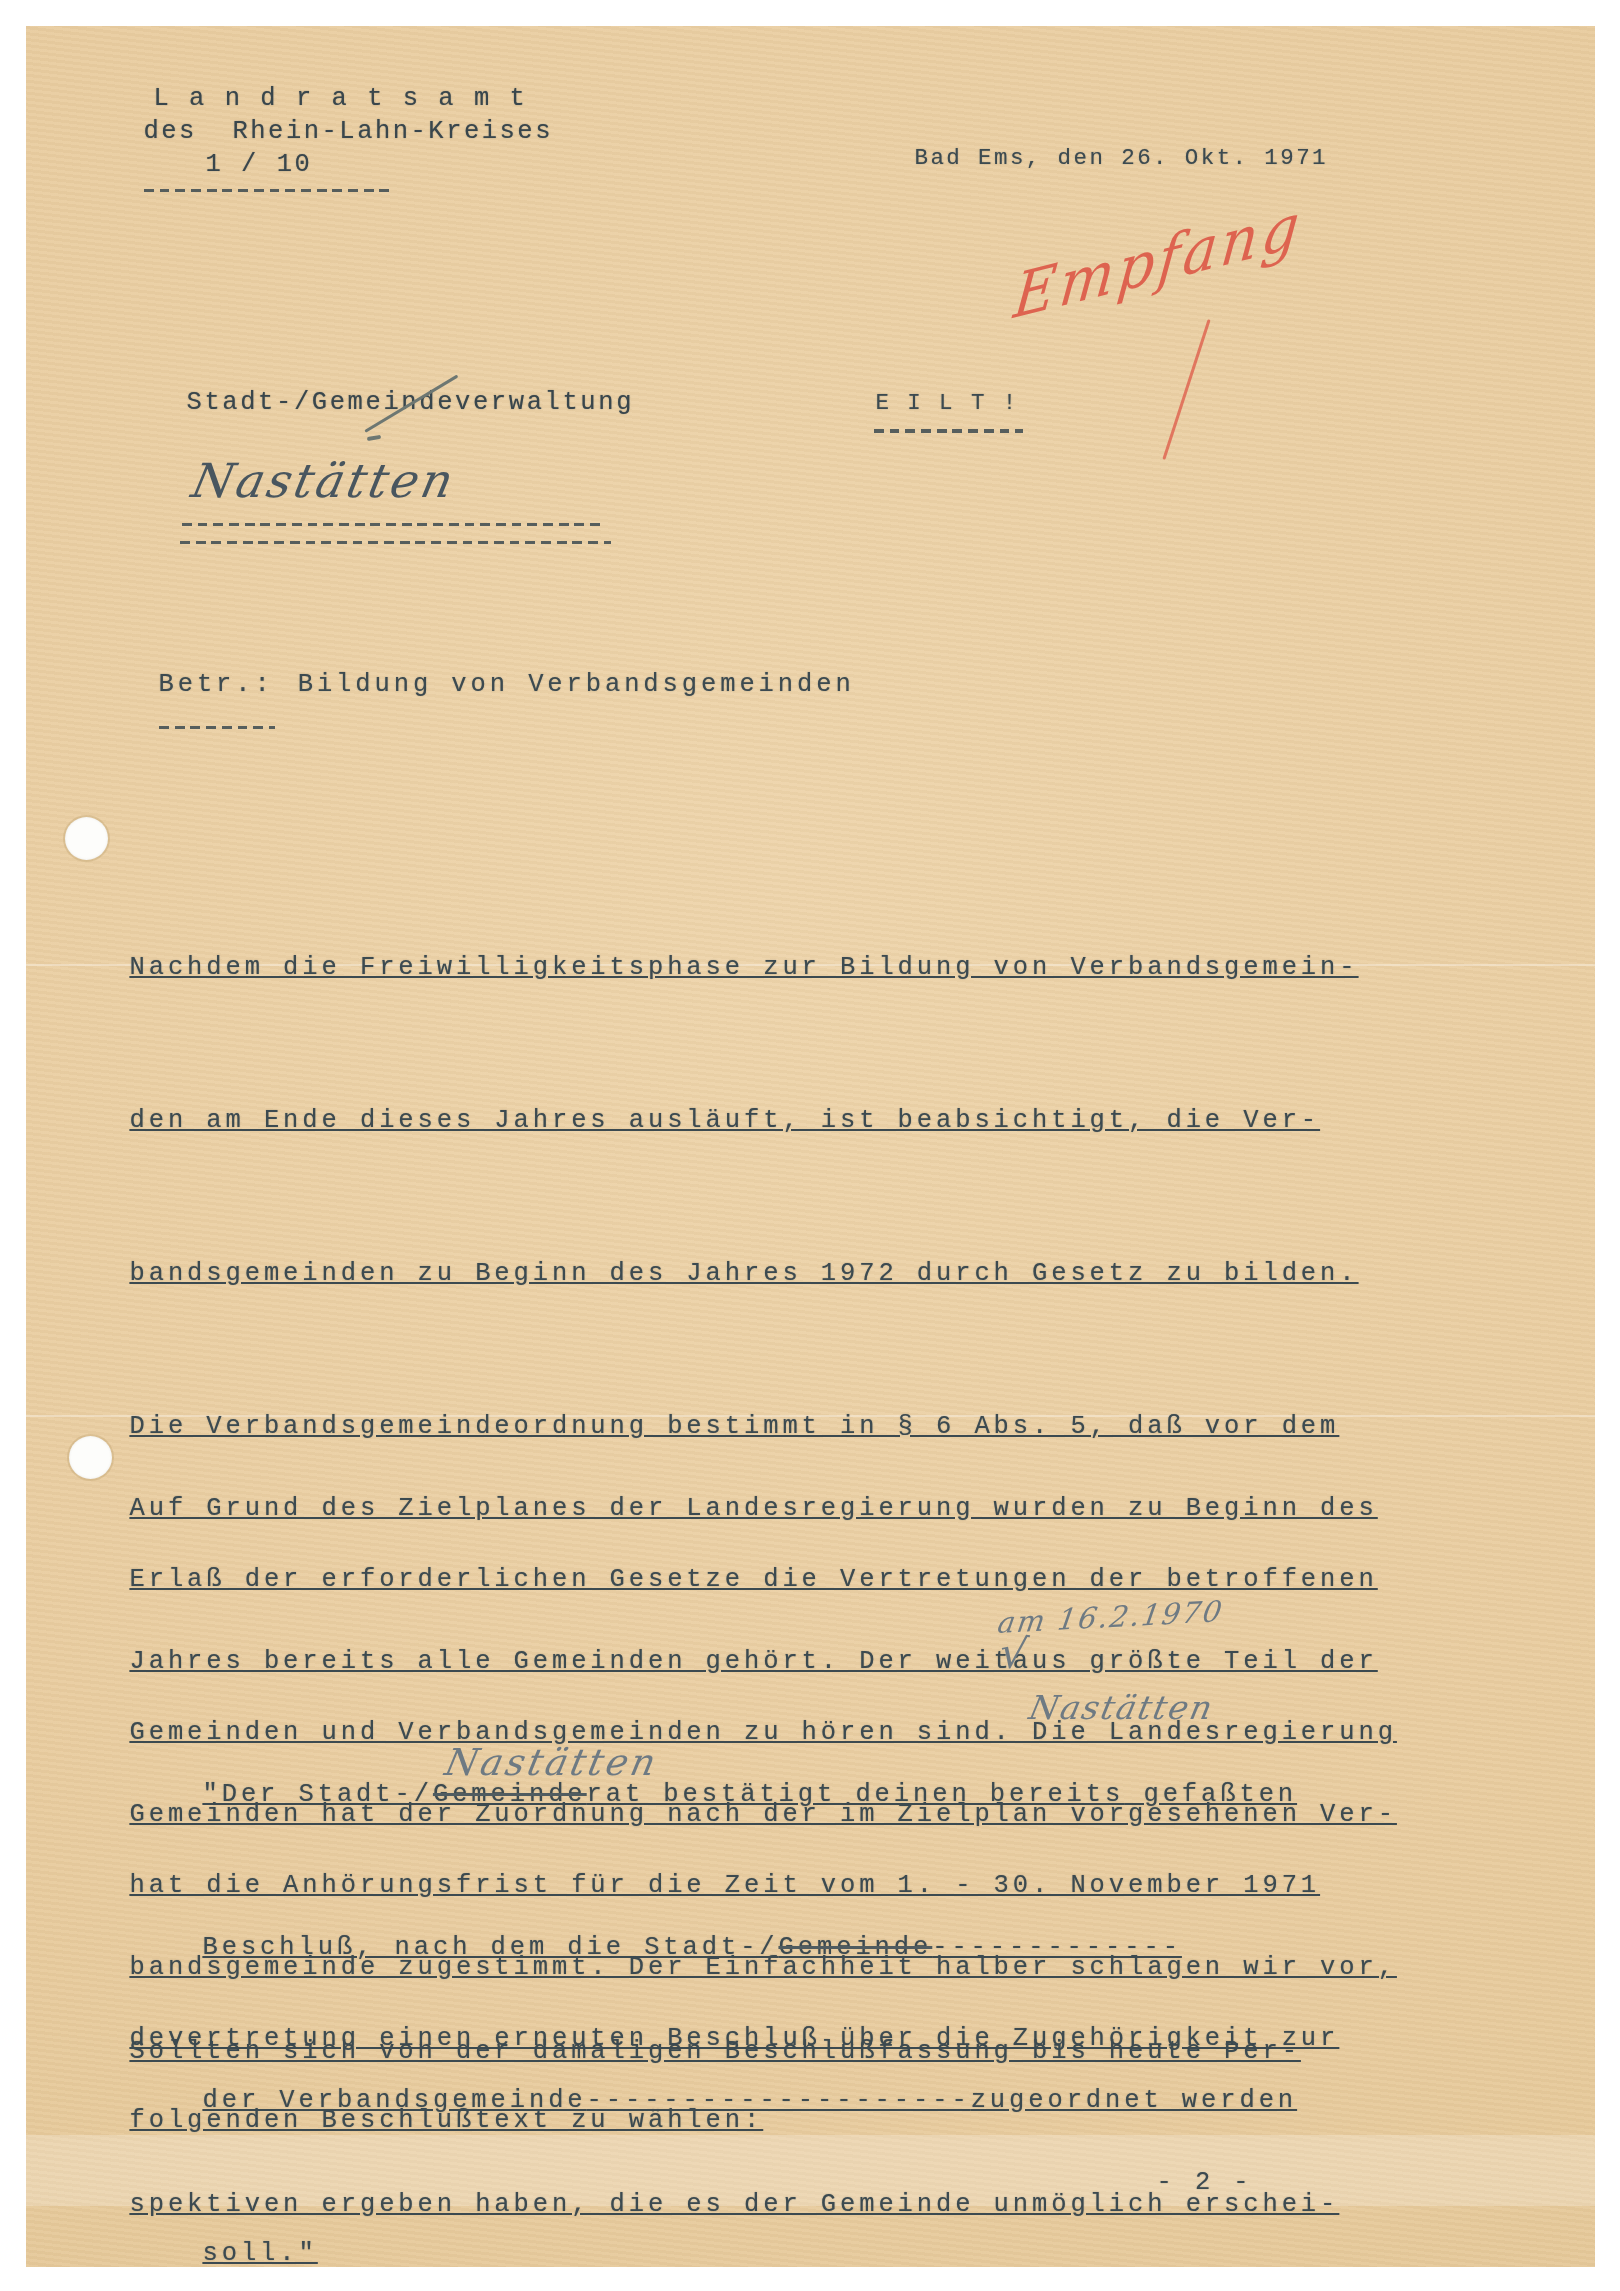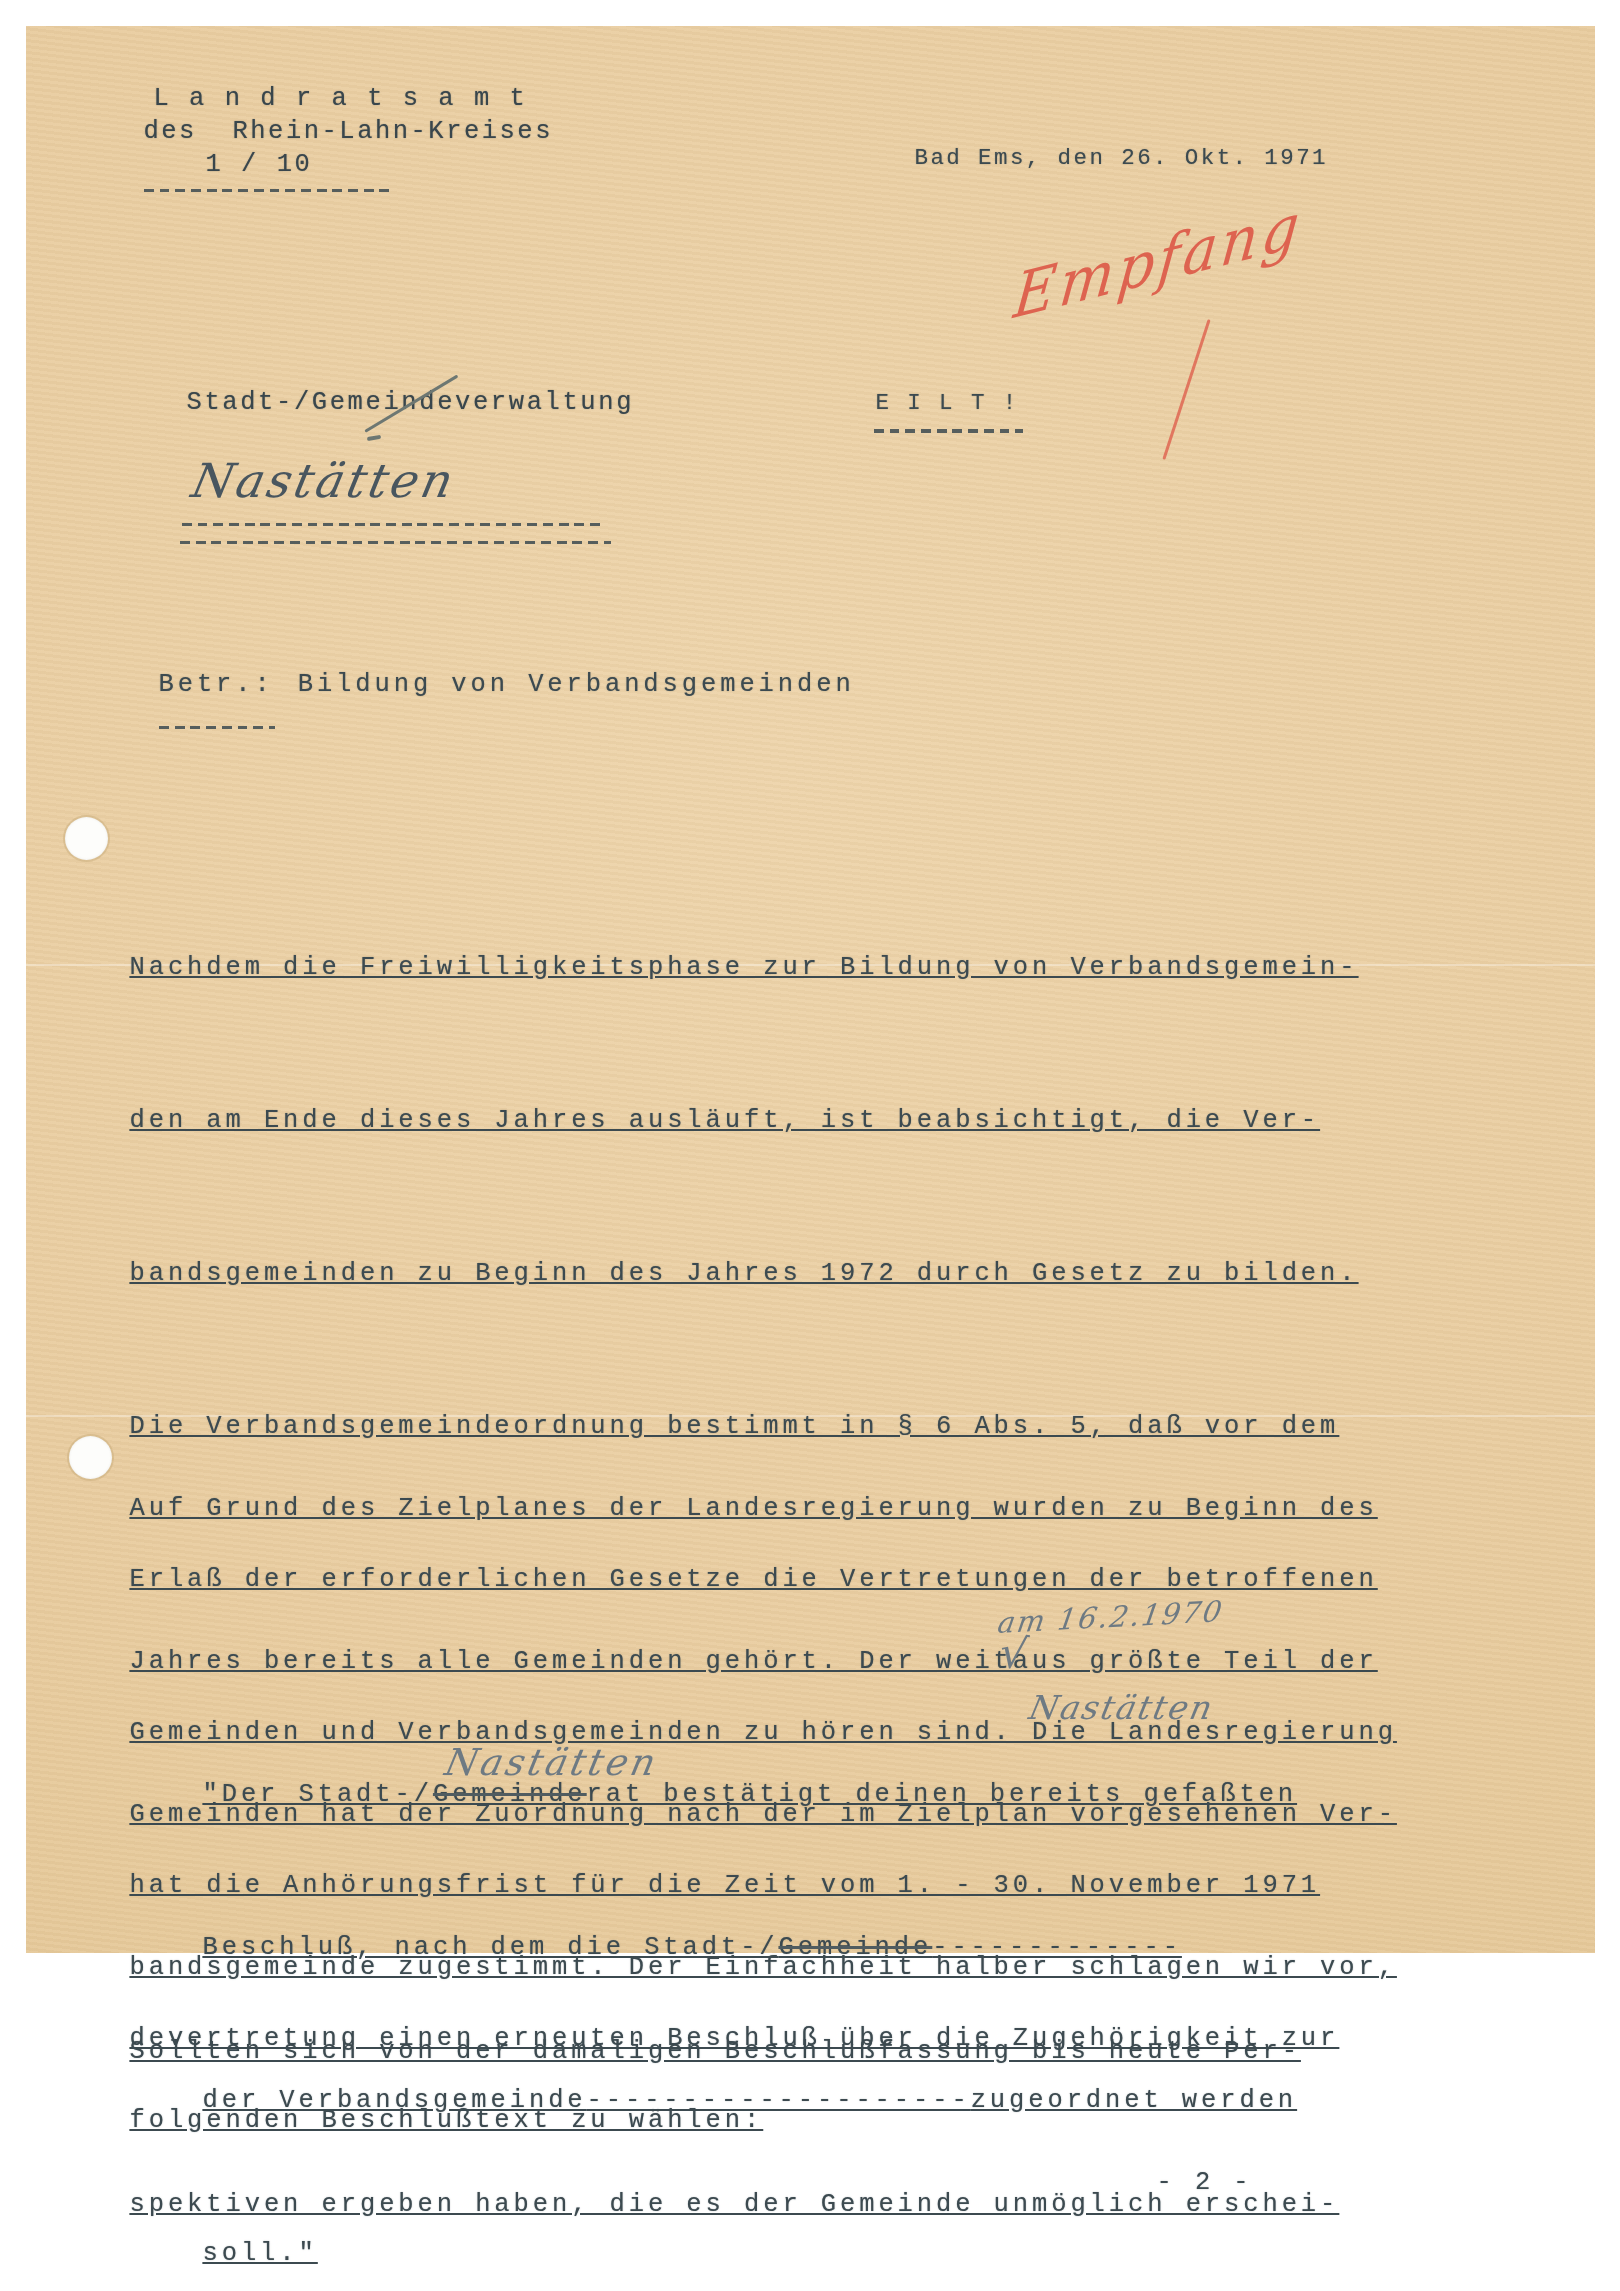--- a/index.html
+++ b/index.html
@@ -1,18 +1,18 @@
 <!DOCTYPE html>
 <html><head>
 <meta charset="utf-8">
 <style>
   html,body{margin:0;padding:0;background:#ffffff;}
   #canvas{position:relative;width:1620px;height:2292px;background:#ffffff;overflow:hidden;}
   #paper{
-    position:absolute;left:25.5px;top:25.5px;width:1569px;height:1927px;
+    position:absolute;left:25.5px;top:25.5px;width:1569px;height:2241px;
     background:
       repeating-linear-gradient(7deg, rgba(255,255,255,0.035) 0 2.9px, rgba(122,92,44,0.035) 2.9px 5.9px),
       radial-gradient(ellipse 120% 90% at 48% 38%, #eed5ac 0%, #e9cda1 55%, #e3c695 100%);
   }
   .abs{position:absolute;}
   .tw{font:25.5px/51px "Liberation Mono","DejaVu Sans Mono",monospace;letter-spacing:3.9px;
       white-space:pre;color:#3c4a50;text-shadow:0 0 1.2px rgba(60,74,80,.5);}
   .tw-sm{font:22.5px/29px "Liberation Mono","DejaVu Sans Mono",monospace;letter-spacing:2.4px;
       white-space:pre;color:#3c4a50;text-shadow:0 0 1.2px rgba(60,74,80,.5);}
   .tw-hd{font:25.5px/31px "Liberation Mono","DejaVu Sans Mono",monospace;letter-spacing:2.5px;

